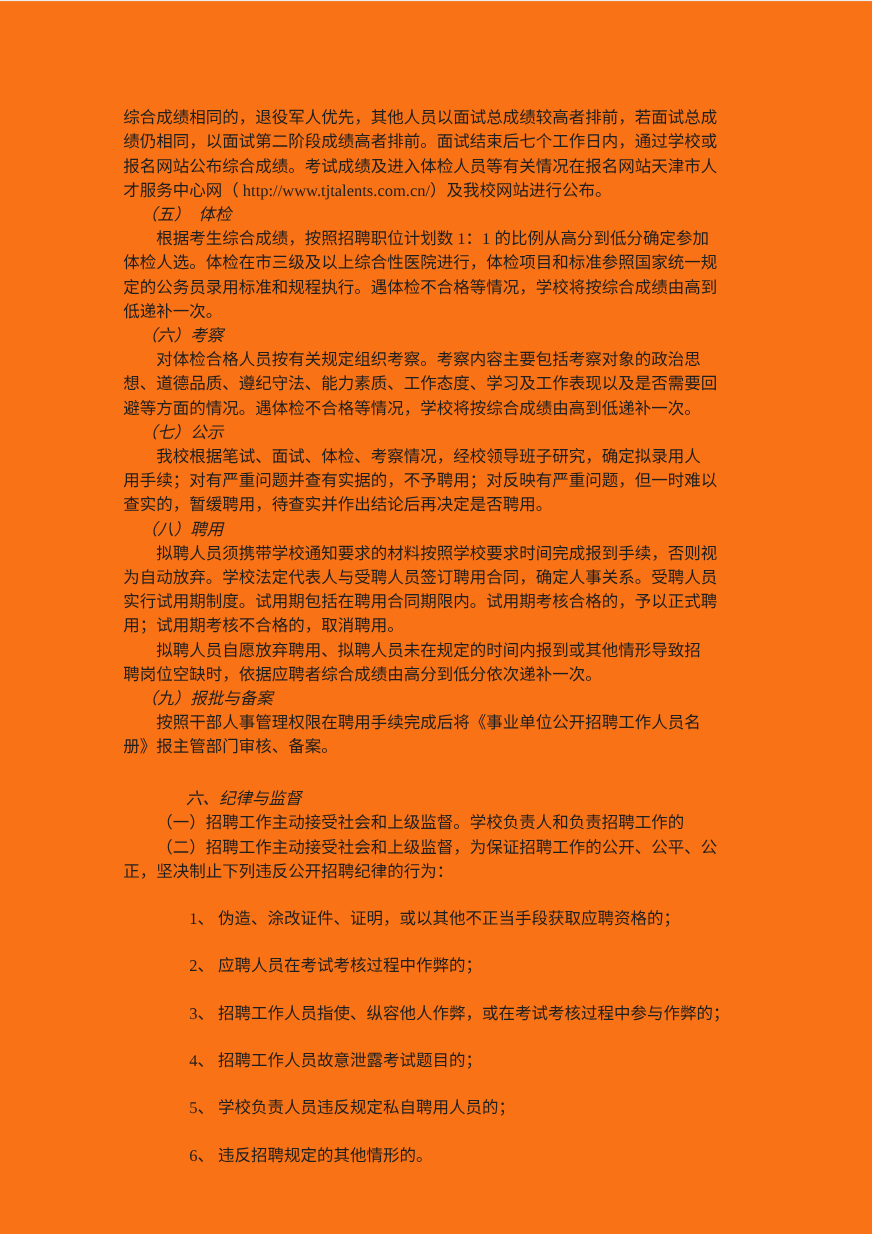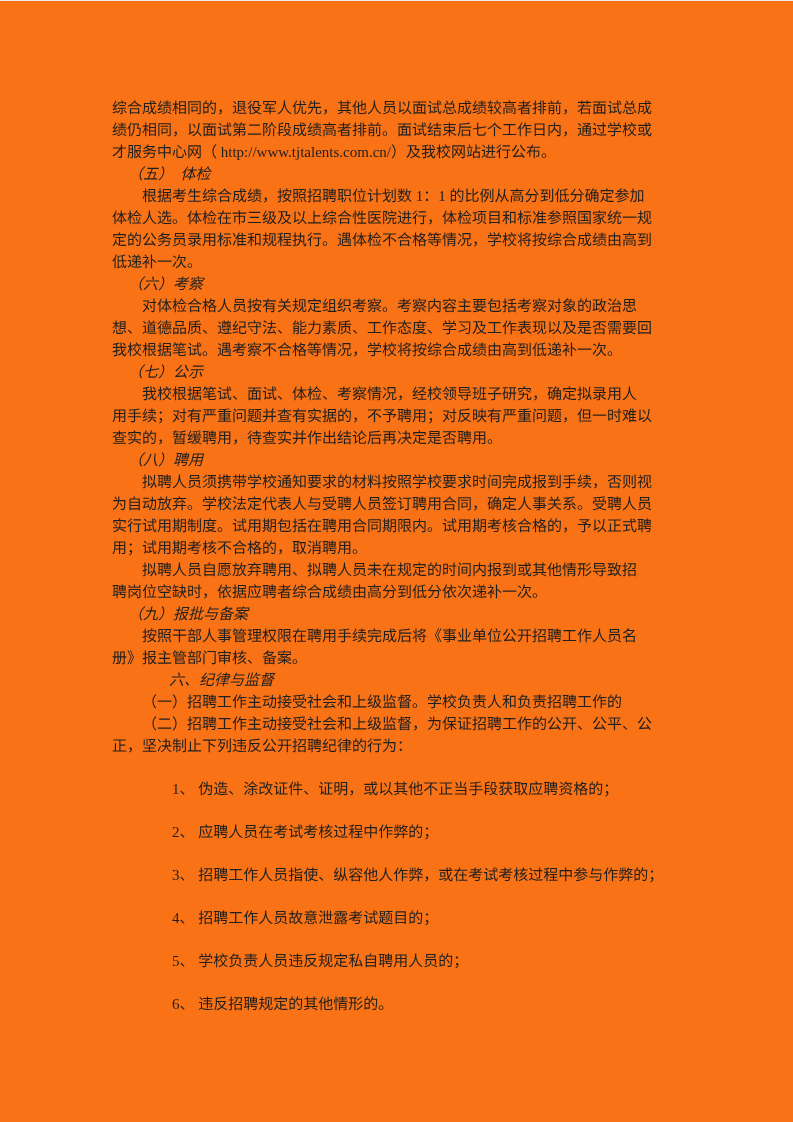--- a/index.html
+++ b/index.html
@@ -25,40 +25,41 @@
     letter-spacing: 0;
   }
   .line {
     white-space: pre;
     height: 22px;
     overflow: visible;
   }
   .t-cont { padding-left: 0; }
   .t-para { padding-left: 30px; }
   .t-sub  { padding-left: 16px; font-style: italic; }
-  .t-sec  { padding-left: 57px; font-style: italic; }
+  .t-sec  { padding-left: 57px; font-style: italic; margin-top: 25px; }
   .t-item { padding-left: 60px; margin-top: 21px; }
 </style>
 </head>
 <body>
 
 <div class="page">
   <div class="textblock" style="color: rgb(31, 31, 31);">
       <div class="line t-cont">综合成绩相同的，退役军人优先，其他人员以面试总成绩较高者排前，若面试总成</div>
       <div class="line t-cont">绩仍相同，以面试第二阶段成绩高者排前。面试结束后七个工作日内，通过学校或</div>
+      <div class="line t-cont">报名网站公布综合成绩。考试成绩及进入体检人员等有关情况在报名网站天津市人</div>
       <div class="line t-cont">才服务中心网（ http://www.tjtalents.com.cn/）及我校网站进行公布。</div>
       <div class="line t-sub">（五）　体检</div>
       <div class="line t-para">根据考生综合成绩，按照招聘职位计划数 1：1 的比例从高分到低分确定参加</div>
       <div class="line t-cont">体检人选。体检在市三级及以上综合性医院进行，体检项目和标准参照国家统一规</div>
       <div class="line t-cont">定的公务员录用标准和规程执行。遇体检不合格等情况，学校将按综合成绩由高到</div>
       <div class="line t-cont">低递补一次。</div>
       <div class="line t-sub">（六）考察</div>
       <div class="line t-para">对体检合格人员按有关规定组织考察。考察内容主要包括考察对象的政治思</div>
       <div class="line t-cont">想、道德品质、遵纪守法、能力素质、工作态度、学习及工作表现以及是否需要回</div>
-      <div class="line t-cont">我校根据笔试。遇考察不合格等情况，学校将按综合成绩由高到低递补一次。</div>
+      <div class="line t-cont">避等方面的情况。遇体检不合格等情况，学校将按综合成绩由高到低递补一次。</div>
       <div class="line t-sub">（七）公示</div>
       <div class="line t-para">我校根据笔试、面试、体检、考察情况，经校领导班子研究，确定拟录用人</div>
       <div class="line t-cont">用手续；对有严重问题并查有实据的，不予聘用；对反映有严重问题，但一时难以</div>
       <div class="line t-cont">查实的，暂缓聘用，待查实并作出结论后再决定是否聘用。</div>
       <div class="line t-sub">（八）聘用</div>
       <div class="line t-para">拟聘人员须携带学校通知要求的材料按照学校要求时间完成报到手续，否则视</div>
       <div class="line t-cont">为自动放弃。学校法定代表人与受聘人员签订聘用合同，确定人事关系。受聘人员</div>
       <div class="line t-cont">实行试用期制度。试用期包括在聘用合同期限内。试用期考核合格的，予以正式聘</div>
       <div class="line t-cont">用；试用期考核不合格的，取消聘用。</div>
       <div class="line t-para">拟聘人员自愿放弃聘用、拟聘人员未在规定的时间内报到或其他情形导致招</div>

